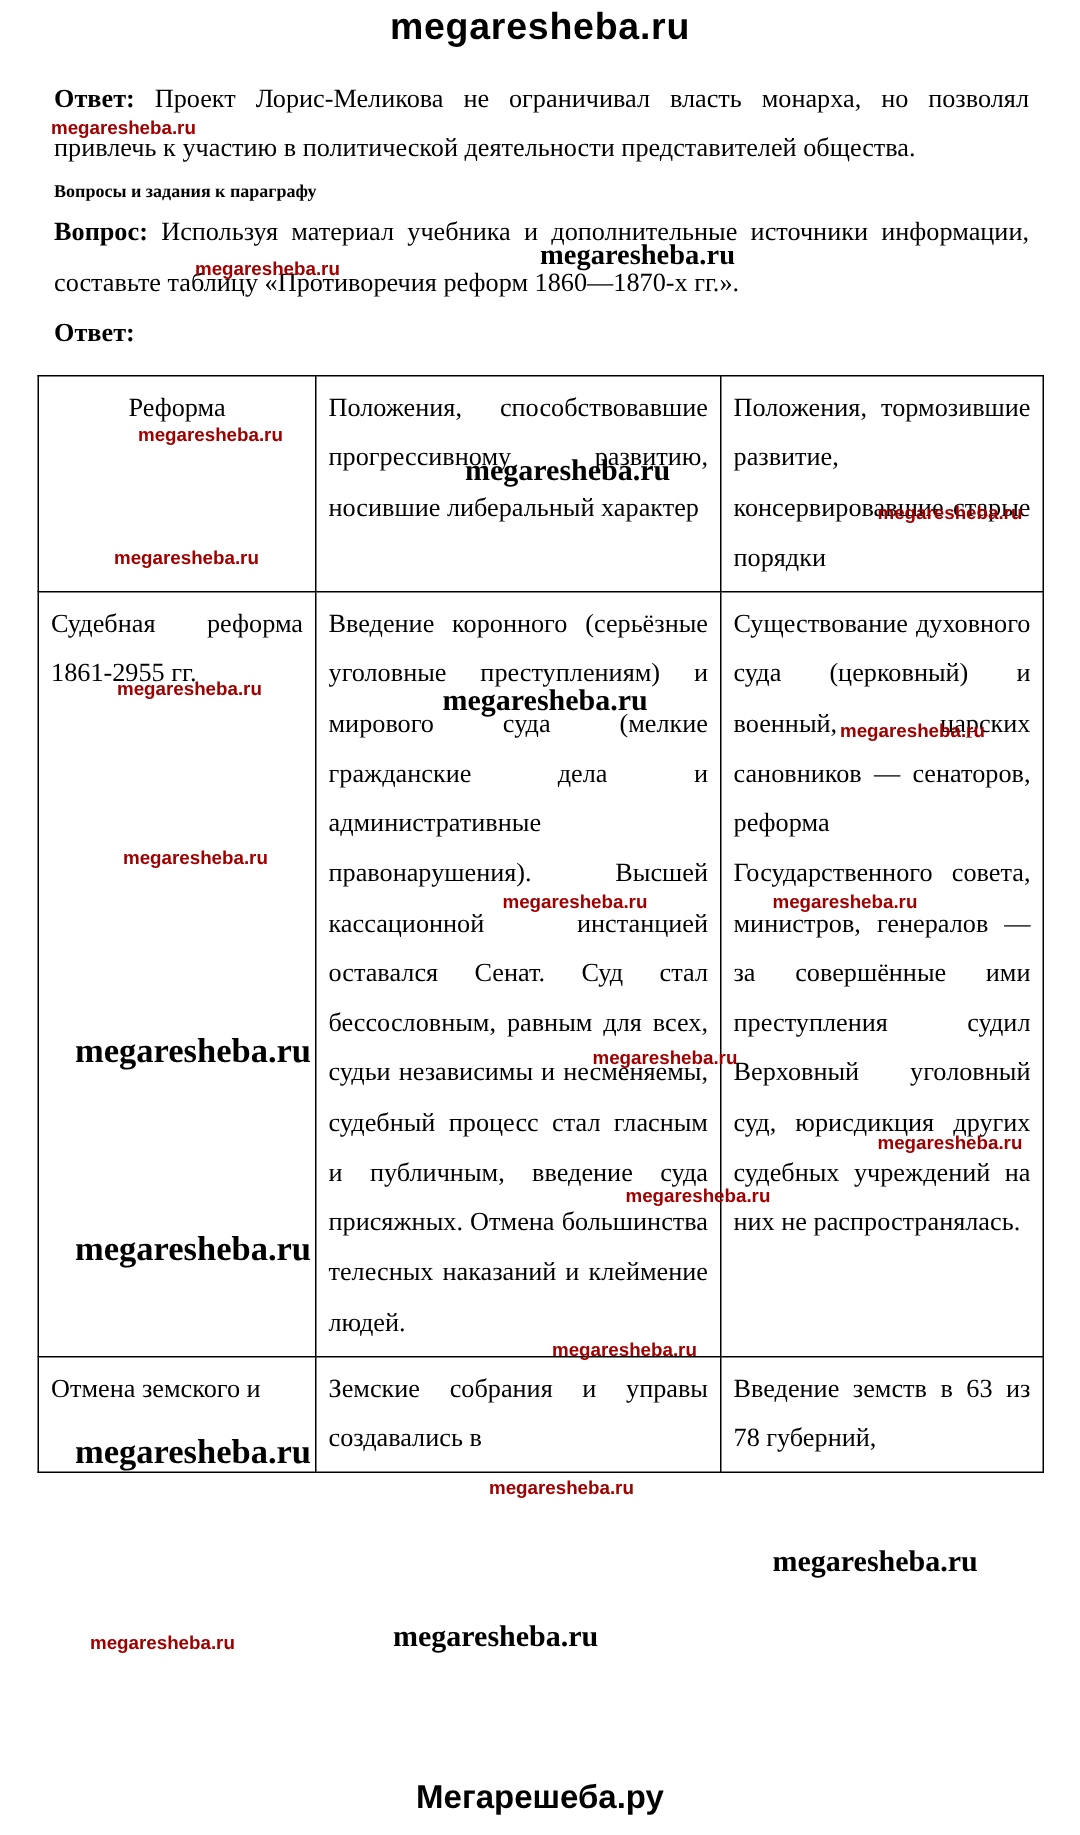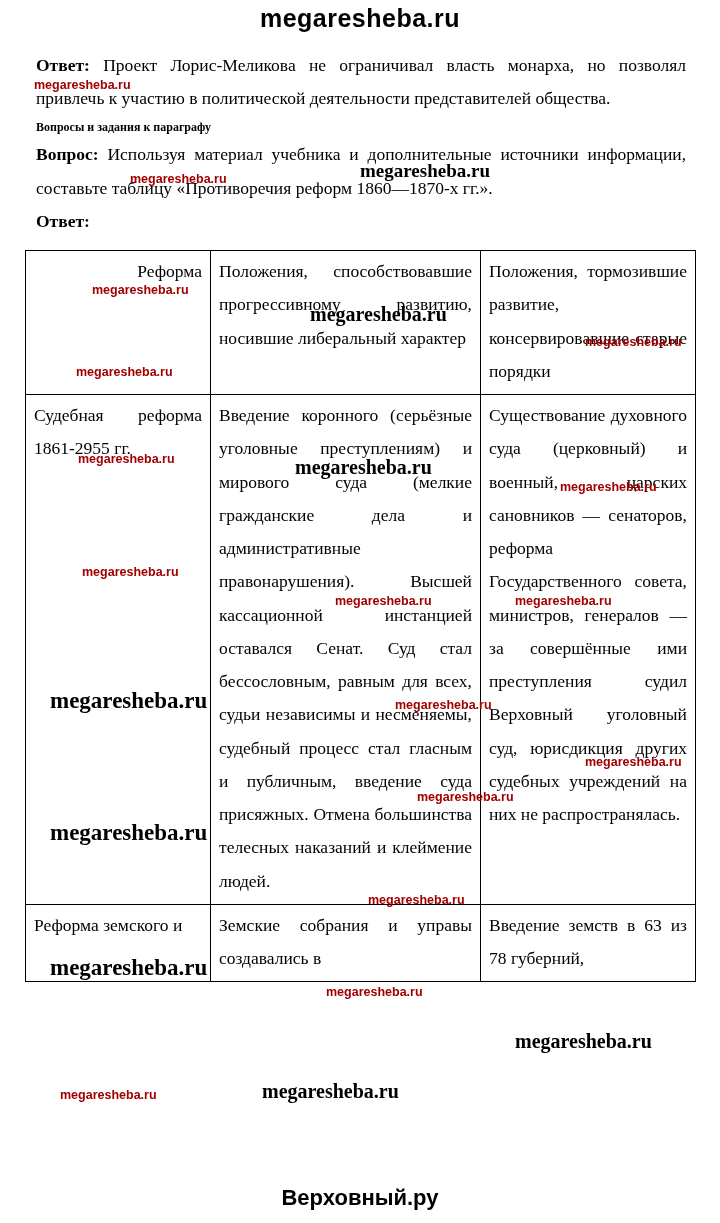--- a/index.html
+++ b/index.html
@@ -42,21 +42,21 @@
   table.reforms th, table.reforms td {
     border: 1px solid #000000;
     vertical-align: top;
     padding: 4px 8px 6px 8px;
     font-size: 17.5px;
     font-weight: normal;
     line-height: 1.9;
     text-align: justify;
     overflow: hidden;
   }
-  table.reforms th.left { text-align: right; }
+  table.reforms th.left { text-align: center; }
   col.c1 { width: 185px; }
   col.c2 { width: 270px; }
   col.c3 { width: 215px; }
   .site-footer {
     position: absolute;
     bottom: 12px;
     left: 0;
     width: 100%;
     text-align: center;
     font-family: "Liberation Sans", "DejaVu Sans", sans-serif;
@@ -115,28 +115,28 @@
           <th>Положения, тормозившие развитие, консервировавшие старые порядки</th>
         </tr>
       </thead>
     <tbody>
         <tr>
           <td>Судебная реформа 1861-2955 гг.</td>
           <td>Введение коронного (серьёзные уголовные преступлениям) и мирового суда (мелкие гражданские дела и административные правонарушения). Высшей кассационной инстанцией оставался Сенат. Суд стал бессословным, равным для всех, судьи независимы и несменяемы, судебный процесс стал гласным и публичным, введение суда присяжных. Отмена большинства телесных наказаний и клеймение людей.</td>
           <td>Существование духовного суда (церковный) и военный, царских сановников — сенаторов, реформа Государственного совета, министров, генералов — за совершённые ими преступления судил Верховный уголовный суд, юрисдикция других судебных учреждений на них не распространялась.</td>
         </tr>
         <tr>
-          <td>Реформа земского и</td>
+          <td>Отмена земского и</td>
           <td>Земские собрания и управы создавались в</td>
           <td>Введение земств в 63 из 78 губерний,</td>
         </tr>
       </tbody>
   </table>
 
-  <div class="site-footer">Верховный.ру</div>
+  <div class="site-footer">Мегарешеба.ру</div>
 
   <div class="watermark-layer">
       <span class="wm red" style="left: 34px; top: 78px; color: rgb(160, 0, 0);">megaresheba.ru</span>
       <span class="wm red" style="left: 130px; top: 172px; color: rgb(160, 0, 0);">megaresheba.ru</span>
       <span class="wm black" style="left: 360px; top: 160px; font-size: 19px;">megaresheba.ru</span>
       <span class="wm red" style="left: 92px; top: 283px; color: rgb(160, 0, 0);">megaresheba.ru</span>
       <span class="wm black" style="left: 310px; top: 303px; font-size: 20px;">megaresheba.ru</span>
       <span class="wm red" style="left: 585px; top: 335px; color: rgb(160, 0, 0);">megaresheba.ru</span>
       <span class="wm red" style="left: 76px; top: 365px; color: rgb(160, 0, 0);">megaresheba.ru</span>
       <span class="wm red" style="left: 78px; top: 452px; color: rgb(160, 0, 0);">megaresheba.ru</span>

